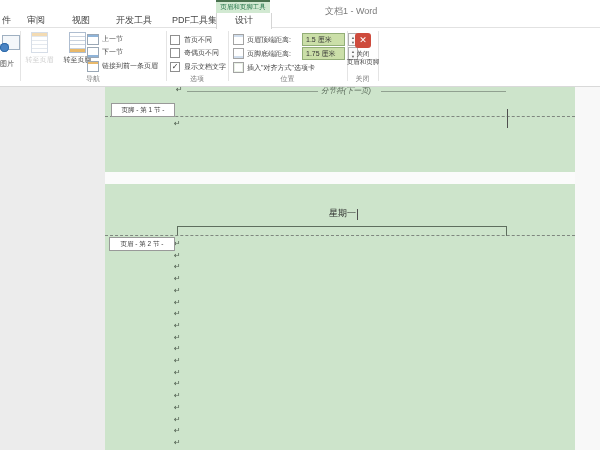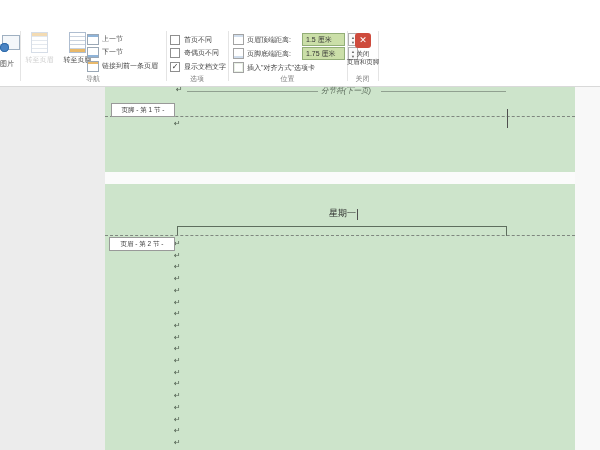--- a/index.html
+++ b/index.html
@@ -83,20 +83,31 @@
        text-align:center;color:#3a3a3a;white-space:nowrap;z-index:2;}
   .vmark{position:absolute;width:1px;background:#4f4f4f;}
   .hborder{position:absolute;height:1px;background:#5e6e5e;}
   .header-text{position:absolute;font-size:9px;color:#2b2b2b;white-space:nowrap;}
 </style>
 </head>
 <body>
 
 <div class="app">
 
+  <div class="titlebar">
+    <span class="win-title">文档1 - Word</span>
+    <div class="tabline"></div>
+    <span class="tab tab0">件</span>
+    <span class="tab tab1">审阅</span>
+    <span class="tab tab2">视图</span>
+    <span class="tab tab3">开发工具</span>
+    <span class="tab tab4">PDF工具集</span>
+    <div class="ctx-label">页眉和页脚工具</div>
+    <div class="tab-active">设计</div>
+  </div>
 
   <div class="ribbon">
     <div class="vsep" style="left:20px"></div>
     <div class="vsep" style="left:166px"></div>
     <div class="vsep" style="left:228px"></div>
     <div class="vsep" style="left:347px"></div>
     <div class="vsep" style="left:378px"></div>
 
     <div class="pic-icon">
       <div class="pic-globe"></div>

